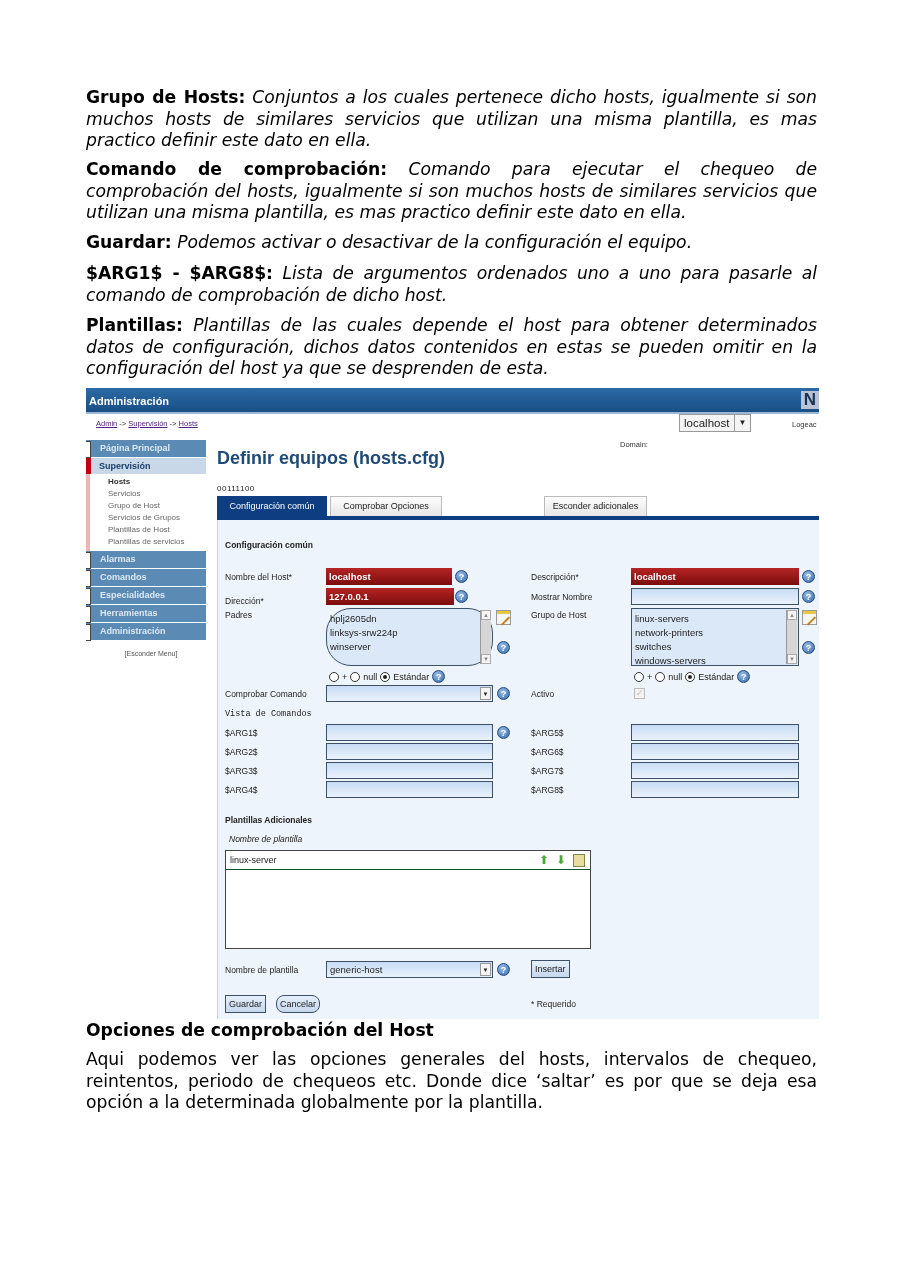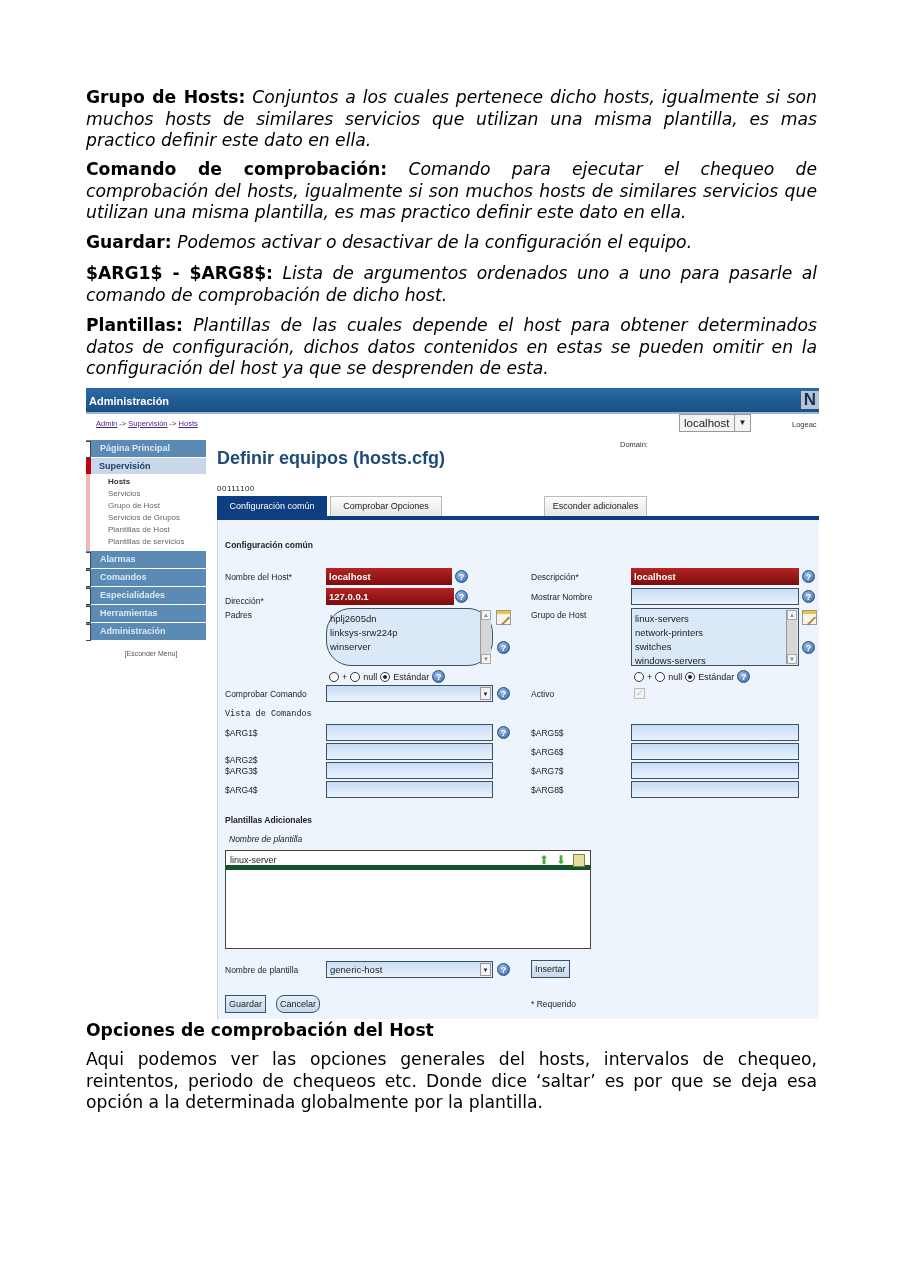--- a/index.html
+++ b/index.html
@@ -58,21 +58,21 @@
   .edit-icon { position: absolute; width: 15px; height: 15px; background: #f6f6f0; border: 1px solid #999; }
   .edit-icon::before { content: ""; position: absolute; left: 0; top: 0; width: 13px; height: 3px; background: #e6c840; }
   .edit-icon::after { content: ""; position: absolute; left: 3px; top: 9px; width: 11px; height: 2px; background: #c08020; transform: rotate(-45deg); }
   .radios { position: absolute; font-size: 9px; color: #222; display: flex; align-items: center; gap: 3px; }
   .radio { width: 10px; height: 10px; border: 1px solid #333; border-radius: 50%; background: #fff; display: inline-block; position: relative; }
   .radio.on::after { content: ""; position: absolute; left: 2px; top: 2px; width: 4px; height: 4px; border-radius: 50%; background: #222; }
   .select { position: absolute; height: 17px; background: linear-gradient(#c8dcf4, #eaf2fc); border: 1px solid #3c5068; font-size: 9.5px; line-height: 15px; padding-left: 3px; color: #222; }
   .select .sel-arrow { position: absolute; right: 1px; top: 1px; width: 11px; height: 13px; background: #f4f4f4; border: 1px solid #999; font-size: 6px; text-align: center; line-height: 12px; }
   .checkbox { position: absolute; width: 11px; height: 11px; border: 1px solid #bbb; background: #f2f2f2; font-size: 9px; color: #bbb; line-height: 9px; text-align: center; }
   .tpl-box { position: absolute; left: 7px; top: 330px; width: 366px; height: 99px; background: #fff; border: 1px solid #444; }
-  .tpl-row { position: absolute; left: 0; top: 0; width: 364px; height: 19px; border-bottom: 5px solid #14532d; font-size: 9px; line-height: 19px; padding-left: 4px; color: #222; }
+  .tpl-row { position: absolute; left: 0; top: 0; width: 364px; height: 19px; border-bottom: 1px solid #14532d; font-size: 9px; line-height: 19px; padding-left: 4px; color: #222; }
   .arrow-up, .arrow-dn { position: absolute; top: 3px; width: 12px; height: 13px; color: #4aa83a; font-size: 12px; line-height: 13px; text-align: center; }
   .trash { position: absolute; top: 3px; width: 12px; height: 13px; background: #e8dca0; border: 1px solid #7a8a40; }
   .btn { position: absolute; height: 18px; background: linear-gradient(#e6effa, #c6d8ee); border: 1px solid #3c5068; font-size: 9px; line-height: 16px; padding: 0 3px; color: #222; }
 </style>
 </head>
 <body>
 
 <p class="doc-para" style="top:87px;"><b>Grupo de Hosts:</b> <i>Conjuntos a los cuales pertenece dicho hosts, igualmente si son muchos hosts de similares servicios que utilizan una misma plantilla, es mas practico definir este dato en ella.</i></p>
 <p class="doc-para" style="top:159px;"><b>Comando de comprobación:</b> <i>Comando para ejecutar el chequeo de comprobación del hosts, igualmente si son muchos hosts de similares servicios que utilizan una misma plantilla, es mas practico definir este dato en ella.</i></p>
 <p class="doc-para" style="top:232px;"><b>Guardar:</b> <i>Podemos activar o desactivar de la configuración el equipo.</i></p>
@@ -168,21 +168,21 @@
 
     <span class="p-label" style="left:7px;top:169px;">Comprobar Comando</span>
     <div class="select" style="left:108px;top:165px;width:167px;"><span></span><span class="sel-arrow">▼</span></div>
     <span class="help" style="left:279px;top:167px;">?</span>
 
     <span class="p-label" style="left:7px;top:189px;font-family:Liberation Mono, monospace;">Vista de Comandos</span>
 
     <span class="p-label" style="left:7px;top:208px;">$ARG1$</span>
     <div class="f-blue" style="left:108px;top:204px;width:167px;"></div>
     <span class="help" style="left:279px;top:206px;">?</span>
-    <span class="p-label" style="left:7px;top:227px;margin-top:8px;">$ARG2$</span>
+    <span class="p-label" style="left:7px;top:227px;">$ARG2$</span>
     <div class="f-blue" style="left:108px;top:223px;width:167px;"></div>
     <span class="p-label" style="left:7px;top:246px;">$ARG3$</span>
     <div class="f-blue" style="left:108px;top:242px;width:167px;"></div>
     <span class="p-label" style="left:7px;top:265px;">$ARG4$</span>
     <div class="f-blue" style="left:108px;top:261px;width:167px;"></div>
 
     <span class="p-label" style="left:313px;top:52px;">Descripción*</span>
     <div class="f-red" style="left:413px;top:48px;width:168px;">localhost</div>
     <span class="help" style="left:584px;top:50px;">?</span>
 

